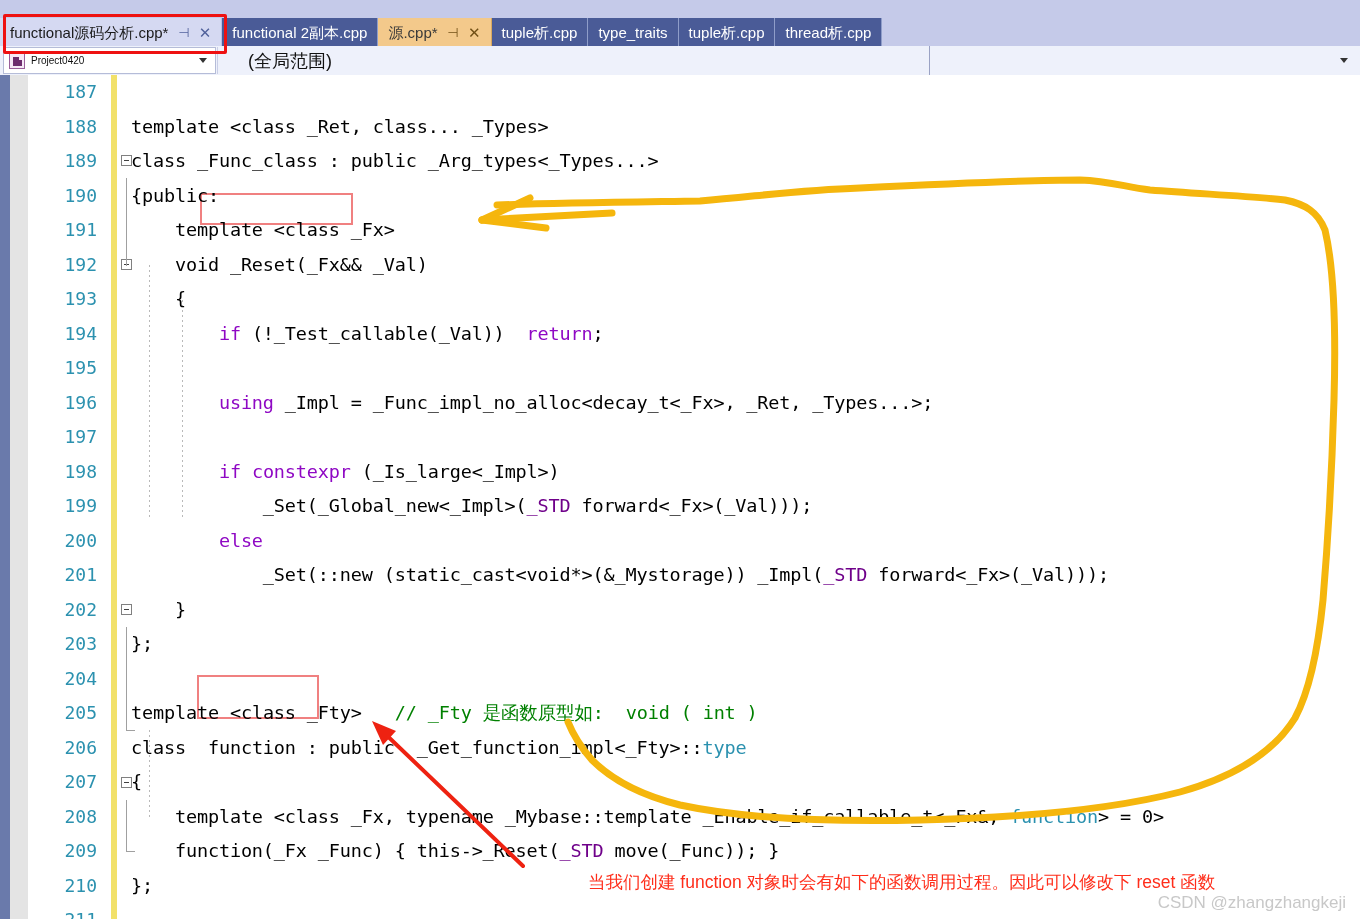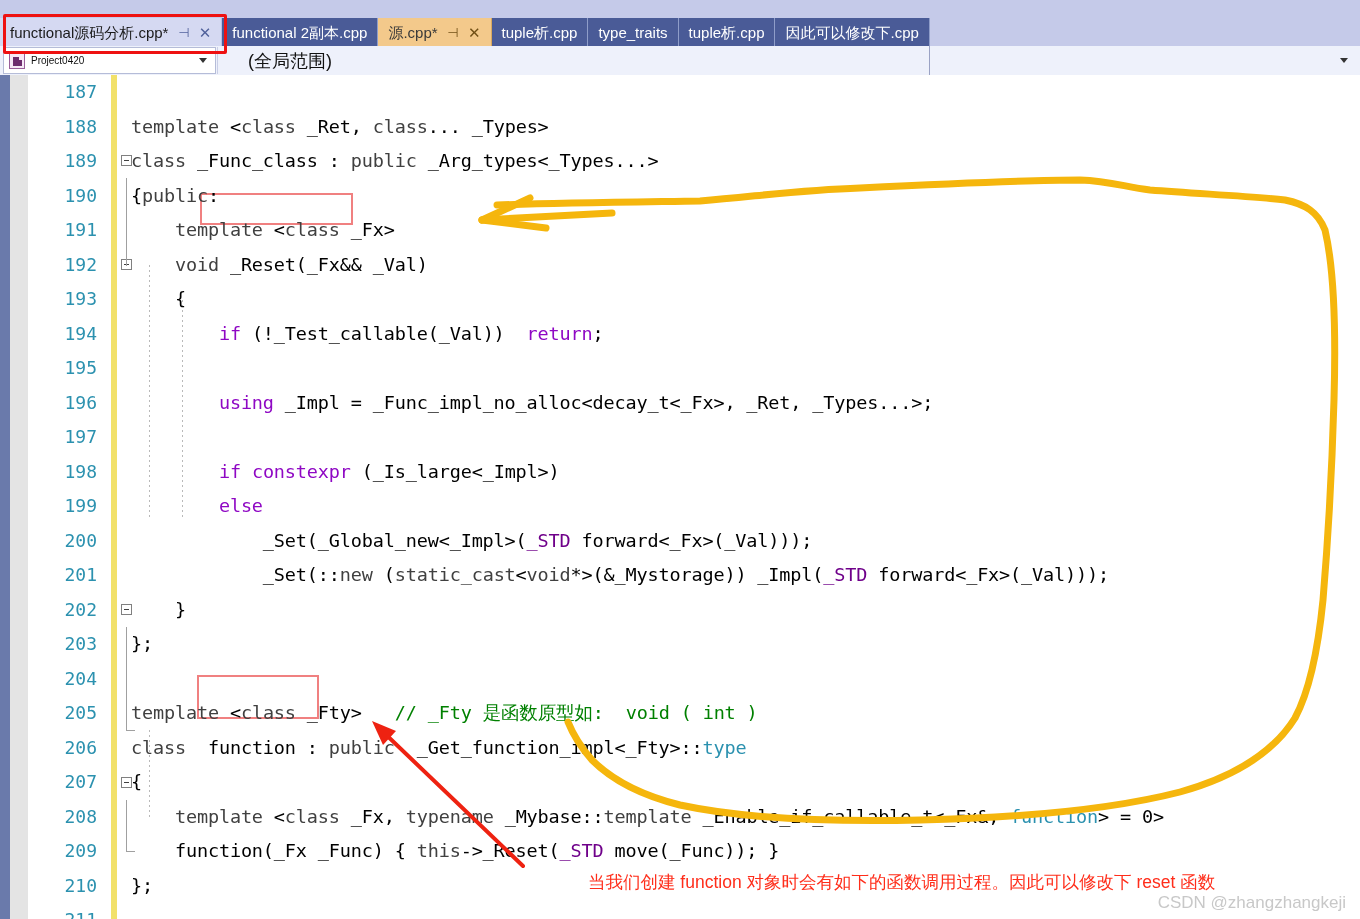--- a/index.html
+++ b/index.html
@@ -108,21 +108,21 @@
     font-family:"DejaVu Sans Mono","Liberation Mono",monospace;
     font-size:18px;color:#2b91af;
   }
   .code{
     position:absolute;left:14px;white-space:pre;
     font-family:"DejaVu Sans Mono","Liberation Mono",monospace;
     font-size:18.5px;letter-spacing:-0.15px;
   }
 
   
-  .k{color:#404040}      
+  .k{color:#000000}      
   .kp{color:#8f08c4}     
   .id{color:#000000}     
   .ty{color:#2b91af}     
   .mac{color:#6f008a}    
   .cm{color:#008000}
 
   
   .fold{
     position:absolute;left:-10px;top:11px;width:11px;height:11px;
     border:1px solid #808080;background:#ffffff;box-sizing:border-box;
@@ -178,21 +178,21 @@
         <div class="tab">
           <span>tuple析.cpp</span>
         </div>
         <div class="tab">
           <span>type_traits</span>
         </div>
         <div class="tab">
           <span>tuple析.cpp</span>
         </div>
         <div class="tab">
-          <span>因此可以修改下.cpp</span>
+          <span>thread析.cpp</span>
         </div>
         <div class="tabfill"></div>
       </div>
   </div>
   <div class="redbox-tab"></div>
 
   <div class="navbar">
     <div class="nav-scope">
       <span class="projicon"></span>
       <span class="txt">Project0420</span>
@@ -336,24 +336,24 @@
         <div class="line">
           <span class="code"><span class="id">        </span><span class="kp">using</span><span class="id"> _Impl = _Func_impl_no_alloc&lt;</span><span class="id">decay_t</span><span class="id">&lt;_Fx&gt;, _Ret, _Types...&gt;;</span></span>
         </div>
         <div class="line">
           <span class="code"></span>
         </div>
         <div class="line">
           <span class="code"><span class="id">        </span><span class="kp">if</span><span class="id"> </span><span class="kp">constexpr</span><span class="id"> (_Is_large&lt;_Impl&gt;)</span></span>
         </div>
         <div class="line">
+          <span class="code"><span class="id">            _Set(_Global_new&lt;_Impl&gt;(</span><span class="mac">_STD</span><span class="id"> forward&lt;_Fx&gt;(_Val)));</span></span>
+        </div>
+        <div class="line">
           <span class="code"><span class="id">        </span><span class="kp">else</span></span>
-        </div>
-        <div class="line">
-          <span class="code"><span class="id">            _Set(_Global_new&lt;_Impl&gt;(</span><span class="mac">_STD</span><span class="id"> forward&lt;_Fx&gt;(_Val)));</span></span>
         </div>
         <div class="line">
           <span class="code"><span class="id">            _Set(::</span><span class="k">new</span><span class="id"> (</span><span class="k">static_cast</span><span class="id">&lt;</span><span class="k">void</span><span class="id">*&gt;(&amp;_Mystorage)) _Impl(</span><span class="mac">_STD</span><span class="id"> forward&lt;_Fx&gt;(_Val)));</span></span>
         </div>
         <div class="line">
           <span class="code"><span class="id">    }</span></span>
         </div>
         <div class="line">
           <span class="code"><span class="id">};</span></span>
         </div>

